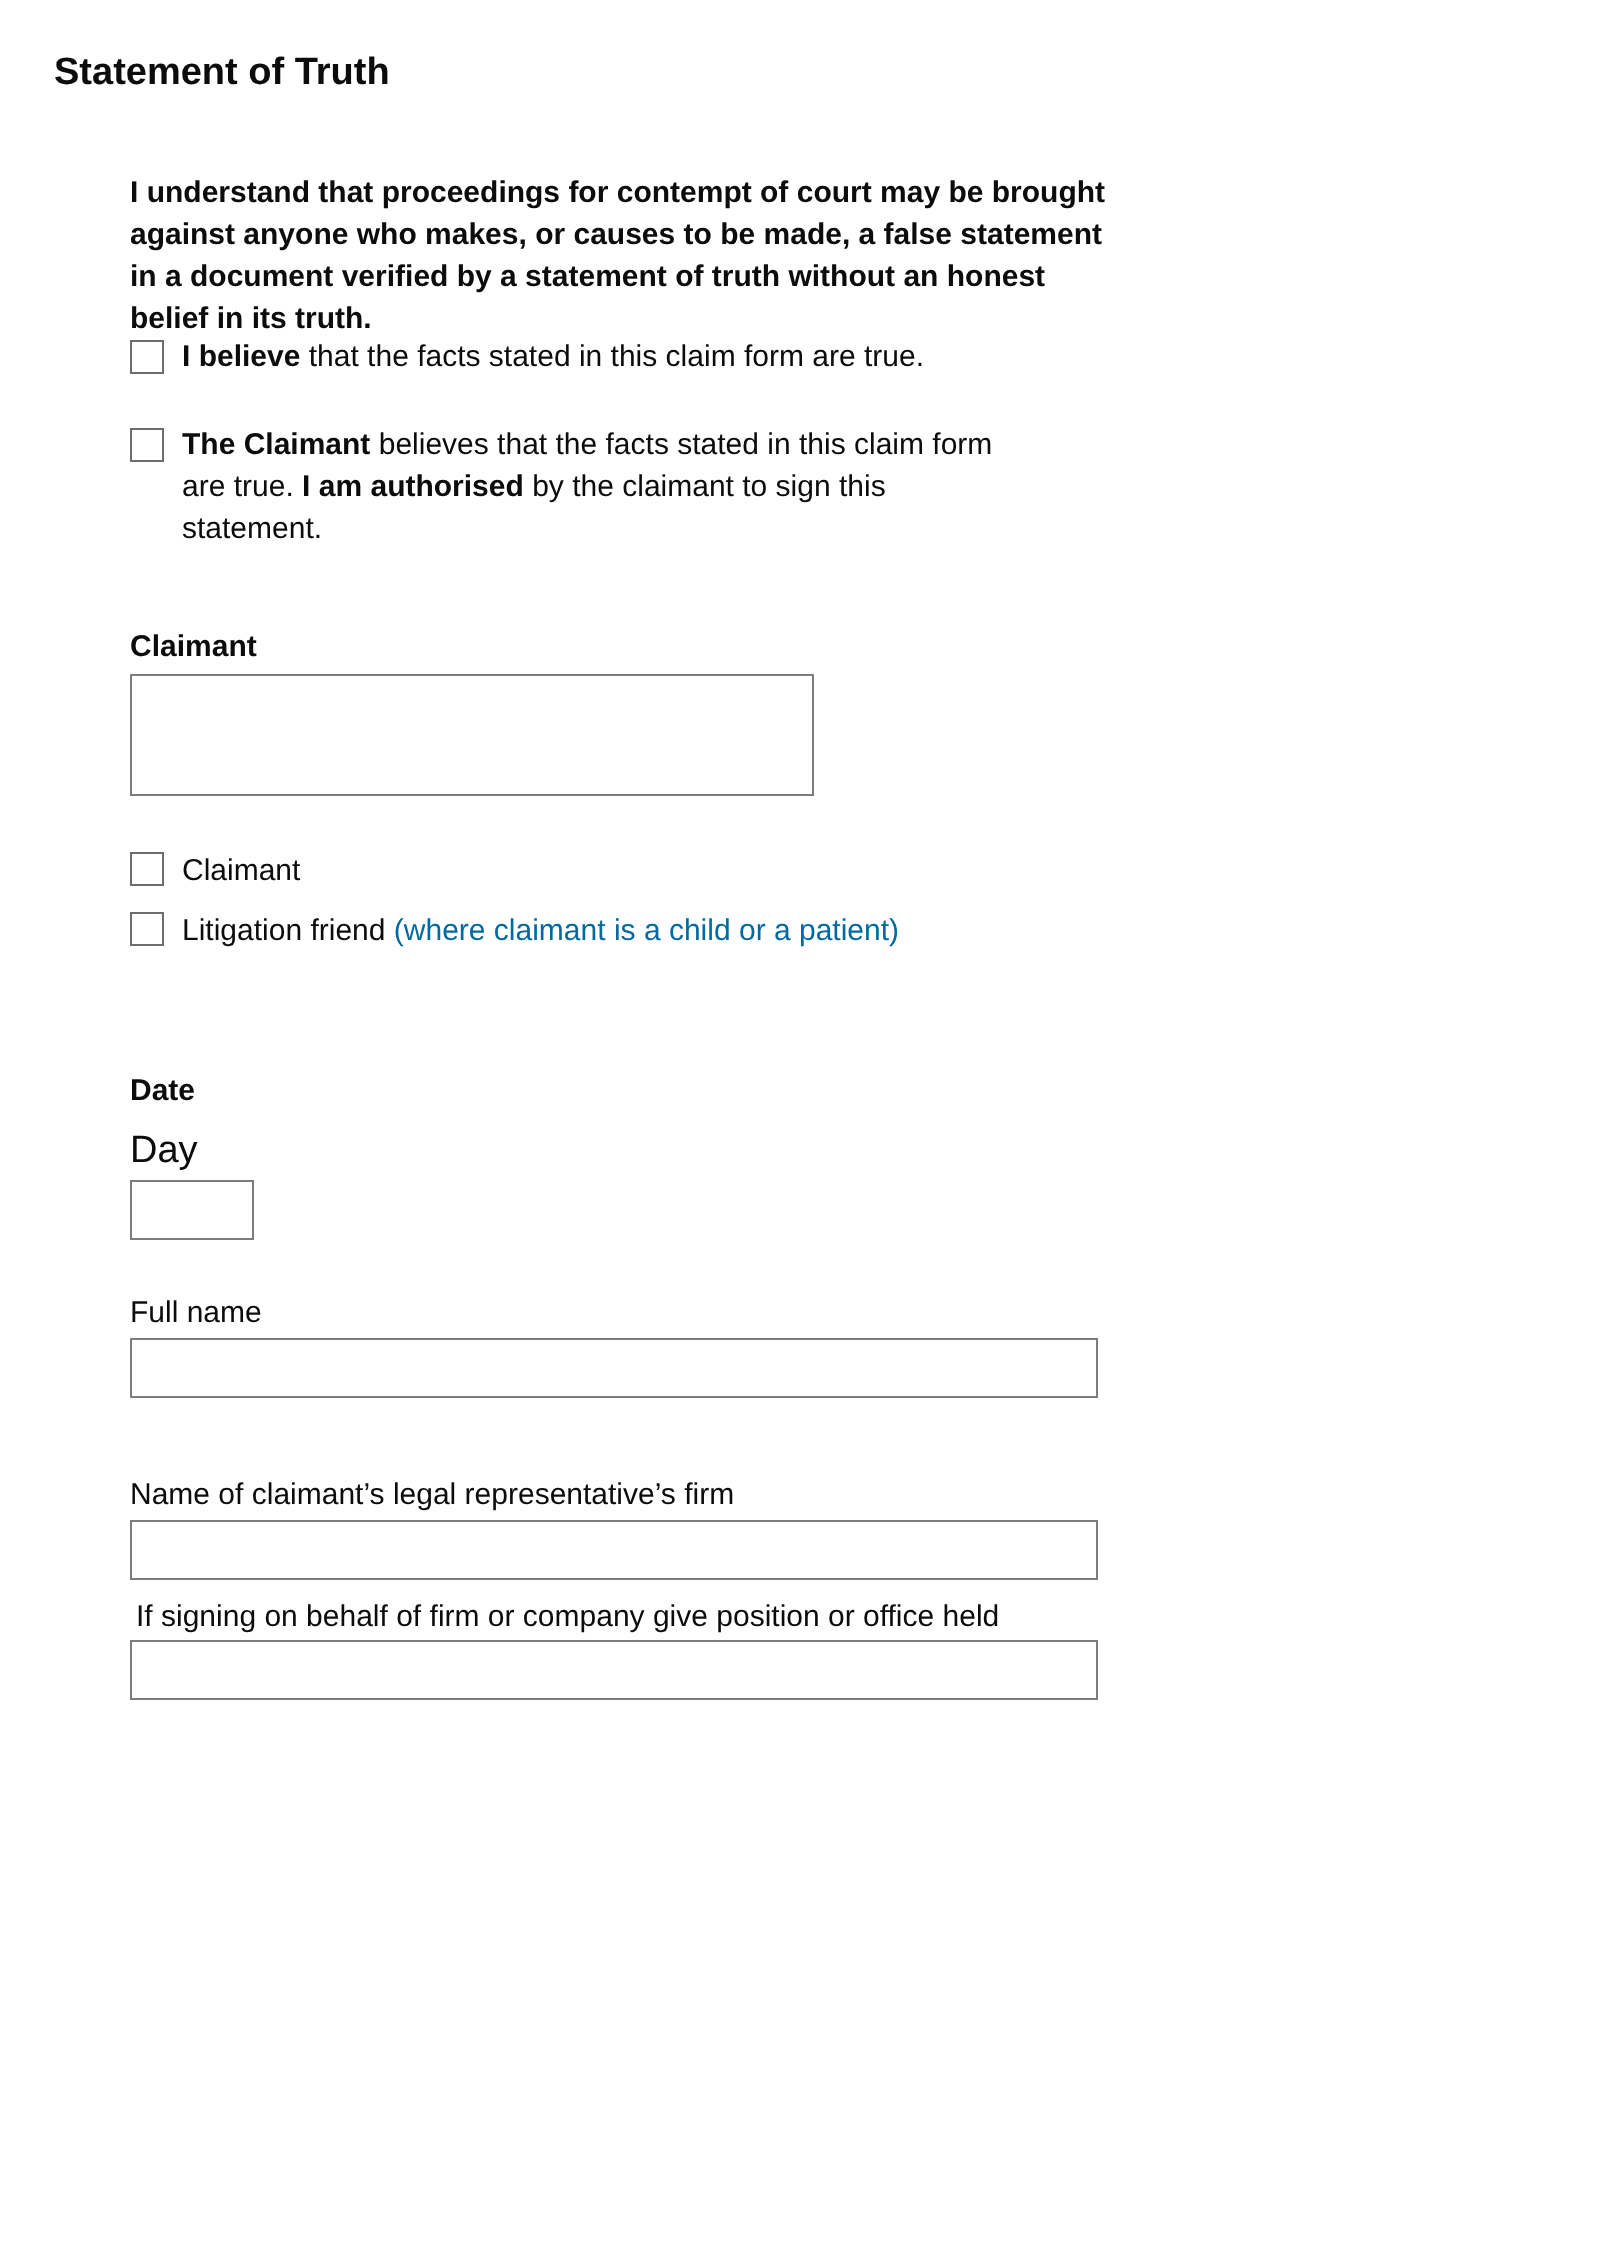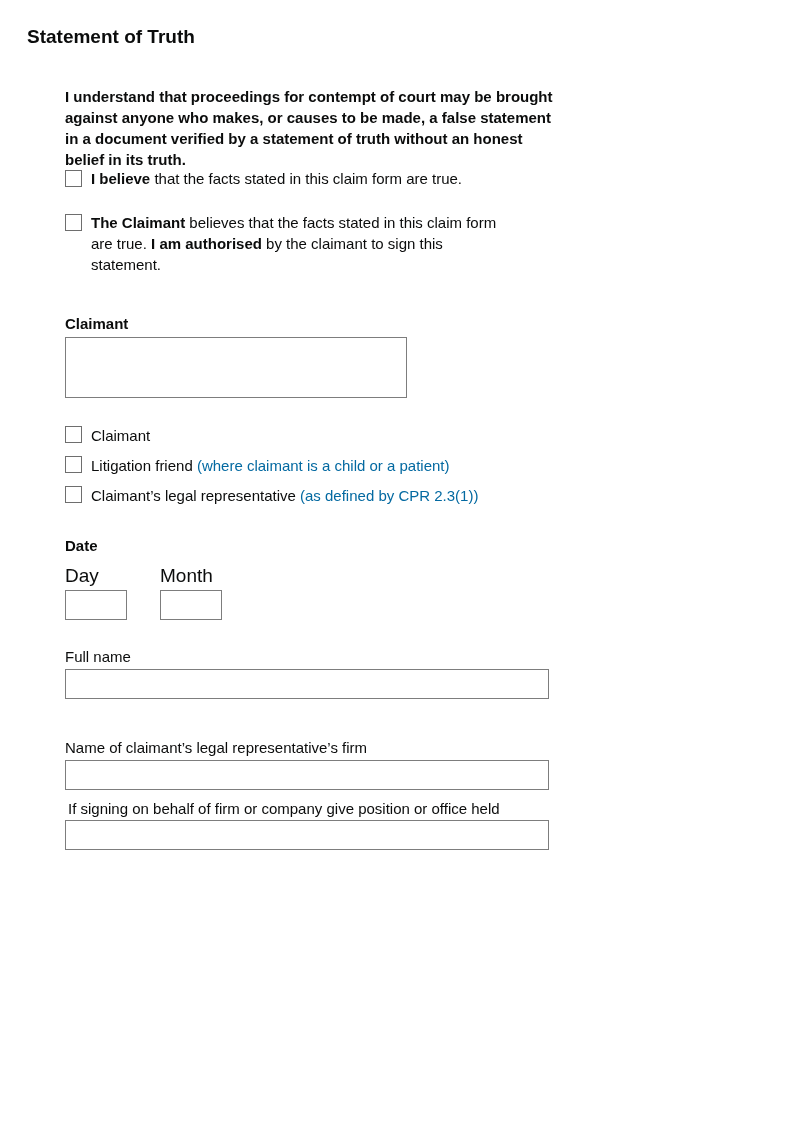--- a/index.html
+++ b/index.html
@@ -140,39 +140,28 @@
     <span class="checkbox"></span>
     <span class="cb-label">Claimant</span>
   </div>
   <div class="cb-row">
     <span class="checkbox"></span>
     <span class="cb-label">
       <span>Litigation friend</span>
       <span class="hint">(where claimant is a child or a patient)</span>
     </span>
   </div>
-  <div class="cb-row">
-    <span class="checkbox"></span>
-    <span class="cb-label">
-      <span>Claimant’s legal representative</span>
-      <span class="hint">(as defined by CPR 2.3(1))</span>
-    </span>
-  </div>
 </div>
 
 <div class="abs section-label date-label">Date</div>
 
 <div class="abs date-fields">
   <div class="date-col">
     <label>Day</label>
     <input type="text" class="textbox box-day" value="" style="">
-  </div>
-  <div class="date-col">
-    <label>Month</label>
-    <input type="text" class="textbox box-month" value="" style="">
   </div>
 </div>
 
 <label class="abs field-label fullname-label">Full name</label>
 <input type="text" class="abs textbox fullname-input" value="" style="">
 
 <label class="abs field-label firm-label">Name of claimant’s legal representative’s firm</label>
 <input type="text" class="abs textbox firm-input" value="" style="">
 
 <label class="abs field-label position-label">If signing on behalf of firm or company give position or office held</label>

